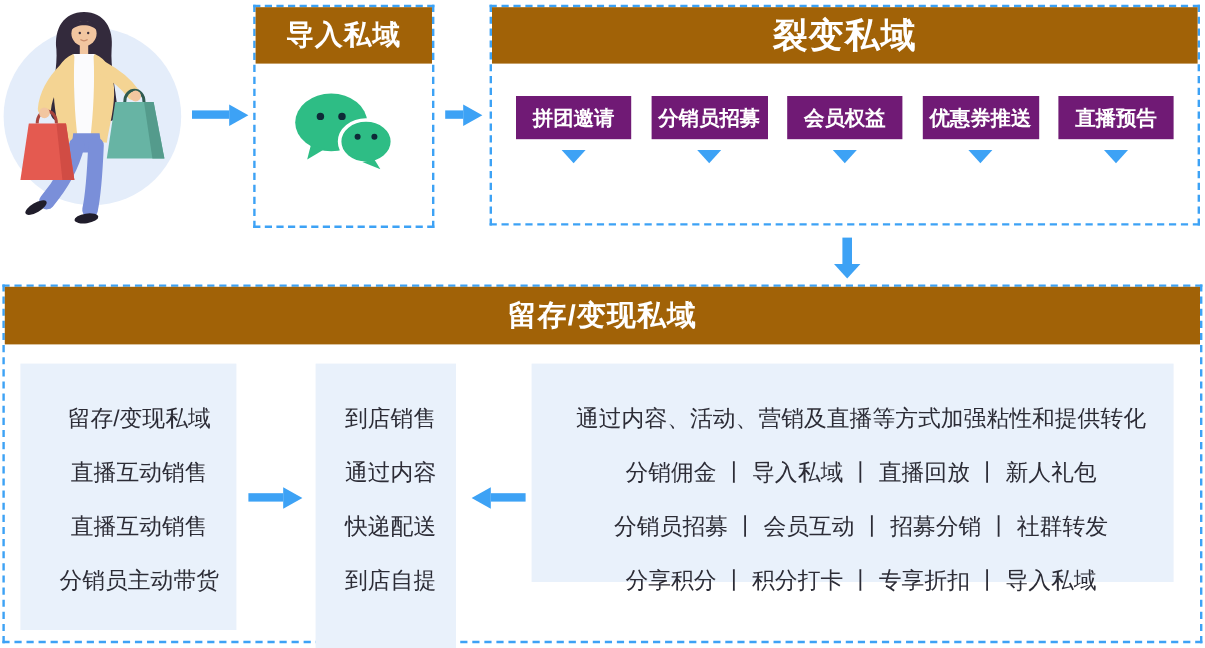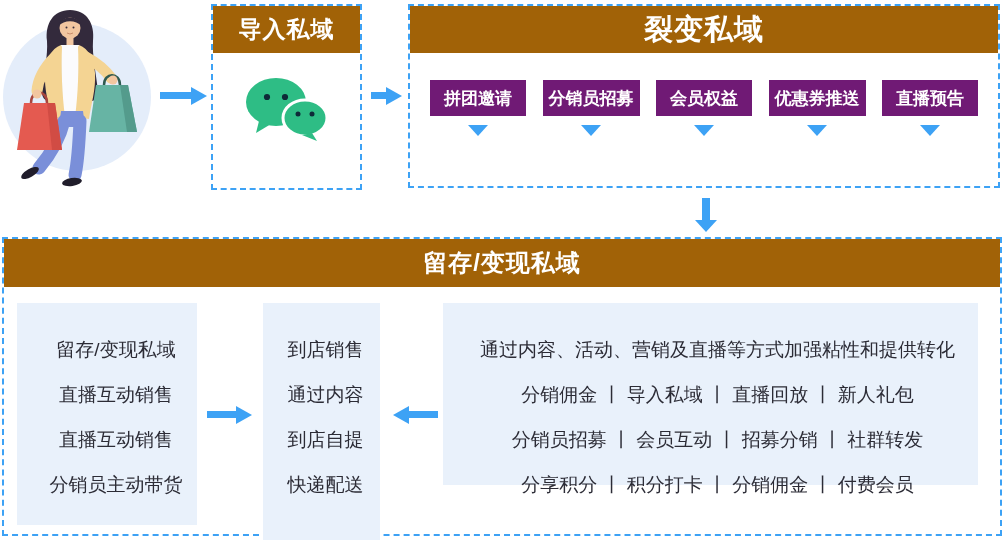--- a/index.html
+++ b/index.html
@@ -164,27 +164,27 @@
       <div>直播互动销售</div>
       <div>直播互动销售</div>
       <div>分销员主动带货</div>
     </div>
 
     <div class="arrow-right arrow3"></div>
 
     <div class="panel middle-panel">
       <div>到店销售</div>
       <div>通过内容</div>
+      <div>快递配送</div>
       <div>到店自提</div>
-      <div>快递配送</div>
     </div>
 
     <div class="arrow-left arrow4"></div>
 
     <div class="panel right-panel">
       <div>通过内容、活动、营销及直播等方式加强粘性和提供转化</div>
       <div>分销佣金 丨 导入私域 丨 直播回放 丨 新人礼包</div>
       <div>分销员招募 丨 会员互动 丨 招募分销 丨 社群转发</div>
-      <div>分享积分 丨 积分打卡 丨 分销佣金 丨 付费会员</div>
+      <div>分享积分 丨 积分打卡 丨 专享折扣 丨 导入私域</div>
     </div>
   </div>
 
 </div>
 
 </body></html>

